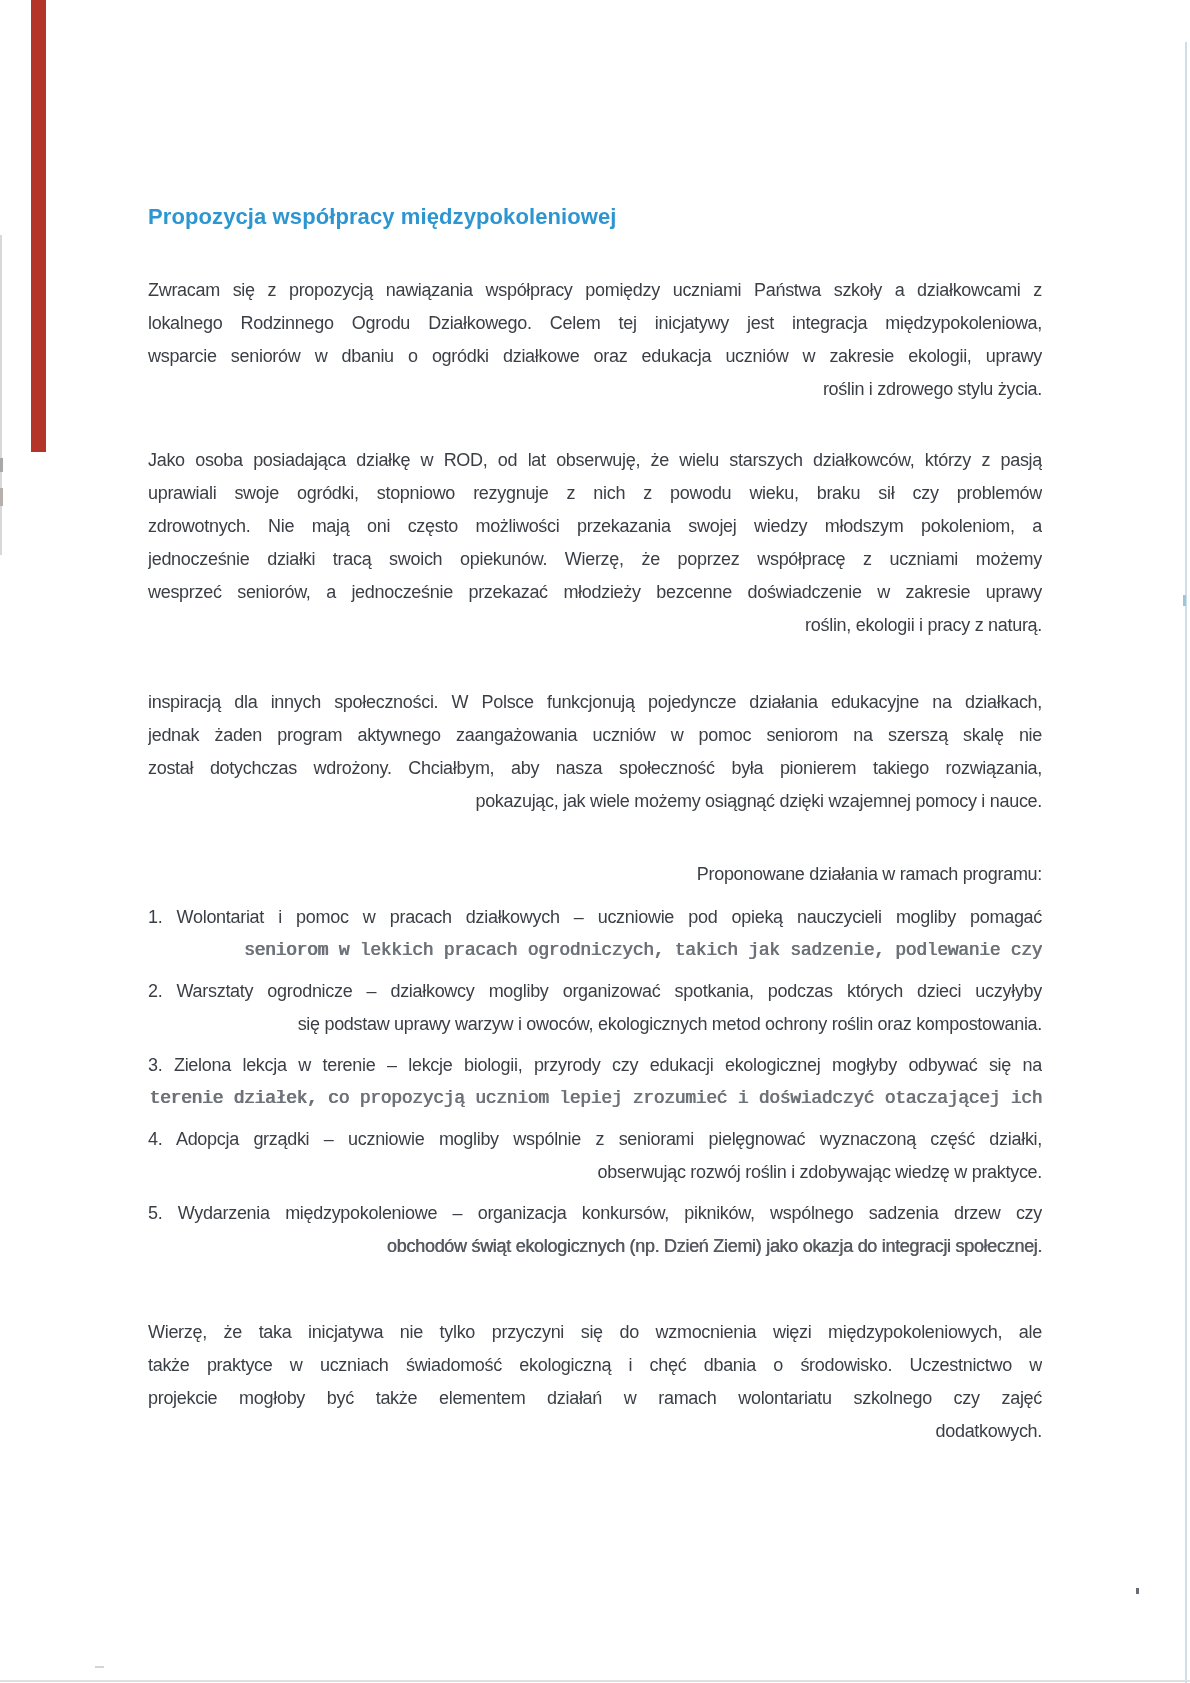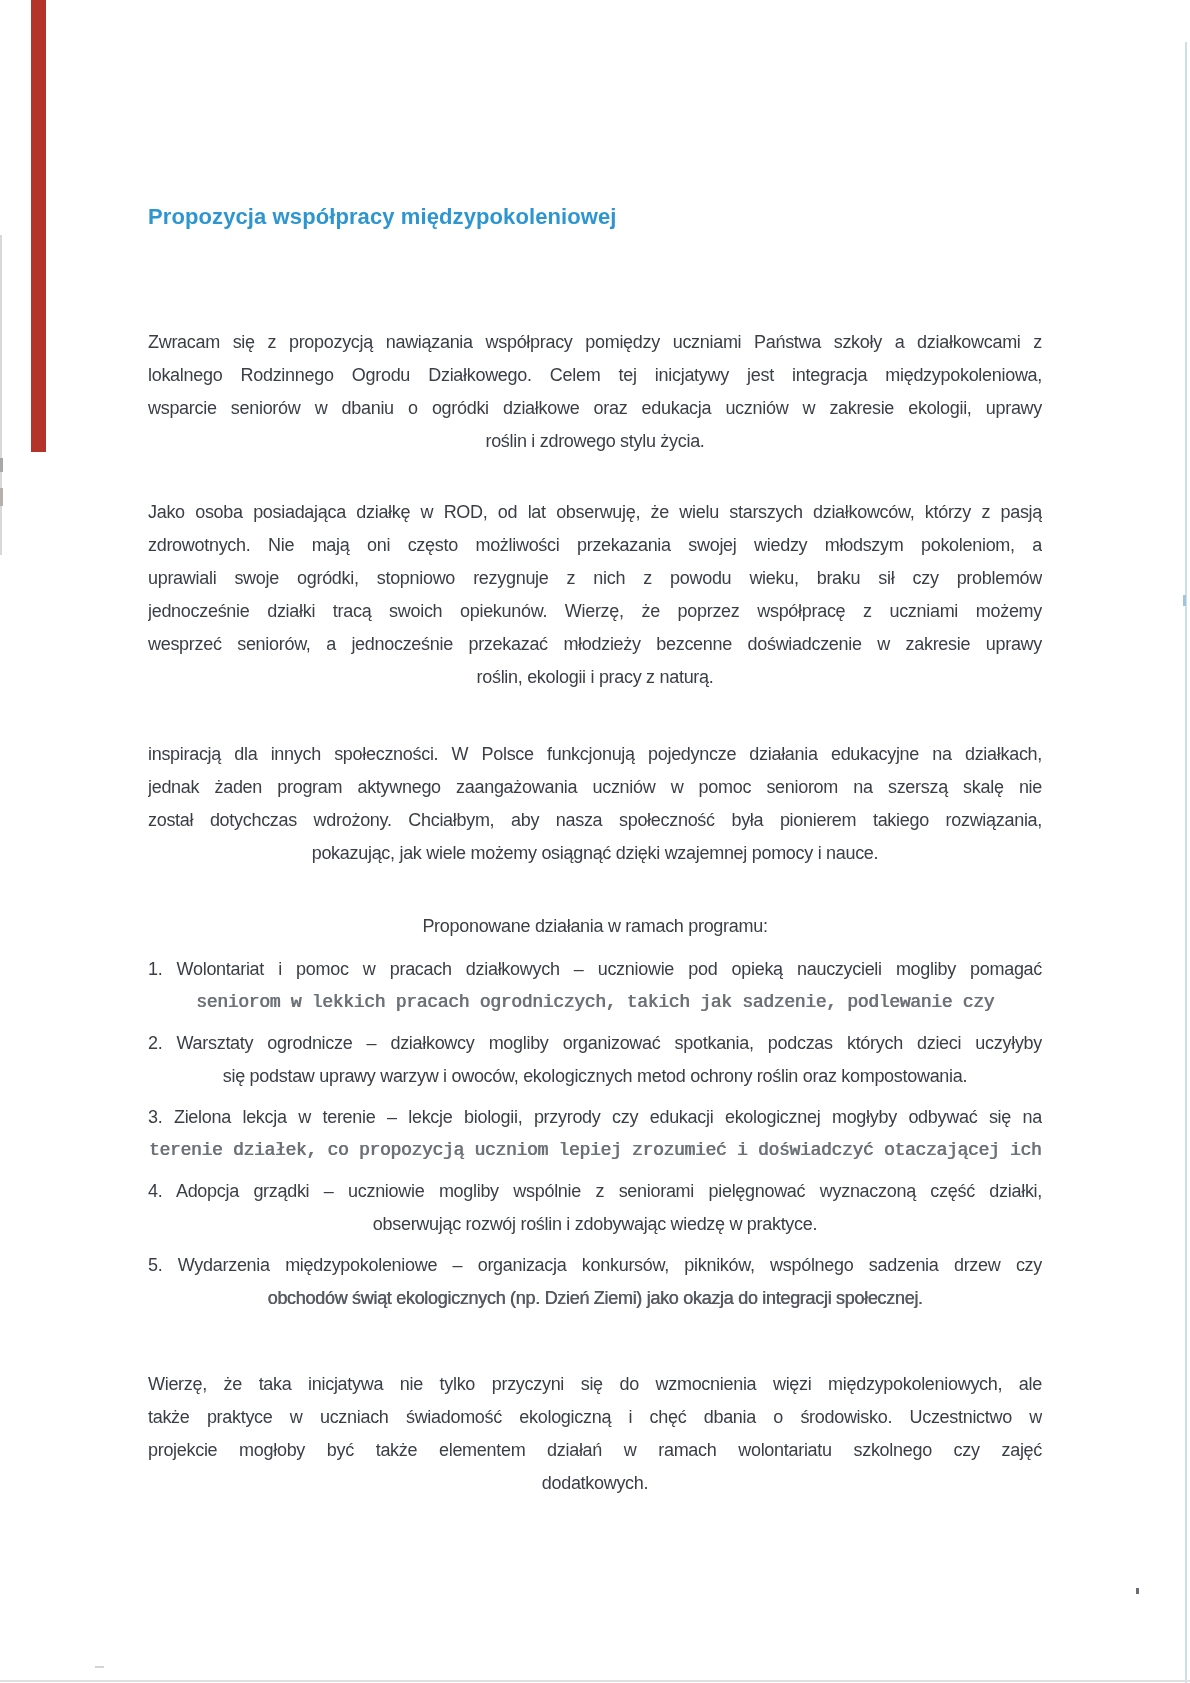--- a/index.html
+++ b/index.html
@@ -117,23 +117,23 @@
     line-height: 33px;
     height: 33px;
     overflow: hidden;
   }
   
   .jl {
     text-align: justify;
     text-align-last: justify;
   }
   .ll {
-    text-align: center;
-  }
-  .p-intro      { margin-top: 92px; }
+    text-align: right;
+  }
+  .p-intro      { margin-top: 40px; }
   .p-background { margin-top: 38px; }
   .p-vision     { margin-top: 44px; }
   .section-header { margin-top: 40px; }
   .item-1 { margin-top: 10px; }
   .item-2, .item-3, .item-4, .item-5 { margin-top: 8px; }
   .p-closing { margin-top: 53px; }
   
   .faded {
     color: var(--faded-text, #61666d);
     filter: blur(0.45px);
@@ -169,22 +169,22 @@
 
     <div class="para p-intro">
       <div class="line jl">Zwracam się z propozycją nawiązania współpracy pomiędzy uczniami Państwa szkoły a działkowcami z</div>
       <div class="line jl">lokalnego Rodzinnego Ogrodu Działkowego. Celem tej inicjatywy jest integracja międzypokoleniowa,</div>
       <div class="line jl">wsparcie seniorów w dbaniu o ogródki działkowe oraz edukacja uczniów w zakresie ekologii, uprawy</div>
       <div class="line ll">roślin i zdrowego stylu życia.</div>
     </div>
 
     <div class="para p-background">
       <div class="line jl">Jako osoba posiadająca działkę w ROD, od lat obserwuję, że wielu starszych działkowców, którzy z pasją</div>
+      <div class="line jl">uprawiali swoje ogródki, stopniowo rezygnuje z nich z powodu wieku, braku sił czy problemów</div>
       <div class="line jl">zdrowotnych. Nie mają oni często możliwości przekazania swojej wiedzy młodszym pokoleniom, a</div>
-      <div class="line jl">uprawiali swoje ogródki, stopniowo rezygnuje z nich z powodu wieku, braku sił czy problemów</div>
       <div class="line jl">jednocześnie działki tracą swoich opiekunów. Wierzę, że poprzez współpracę z uczniami możemy</div>
       <div class="line jl">wesprzeć seniorów, a jednocześnie przekazać młodzieży bezcenne doświadczenie w zakresie uprawy</div>
       <div class="line ll">roślin, ekologii i pracy z naturą.</div>
     </div>
 
     <div class="para p-vision">
       <div class="line jl">inspiracją dla innych społeczności. W Polsce funkcjonują pojedyncze działania edukacyjne na działkach,</div>
       <div class="line jl">jednak żaden program aktywnego zaangażowania uczniów w pomoc seniorom na szerszą skalę nie</div>
       <div class="line jl">został dotychczas wdrożony. Chciałbym, aby nasza społeczność była pionierem takiego rozwiązania,</div>
       <div class="line ll">pokazując, jak wiele możemy osiągnąć dzięki wzajemnej pomocy i nauce.</div>

